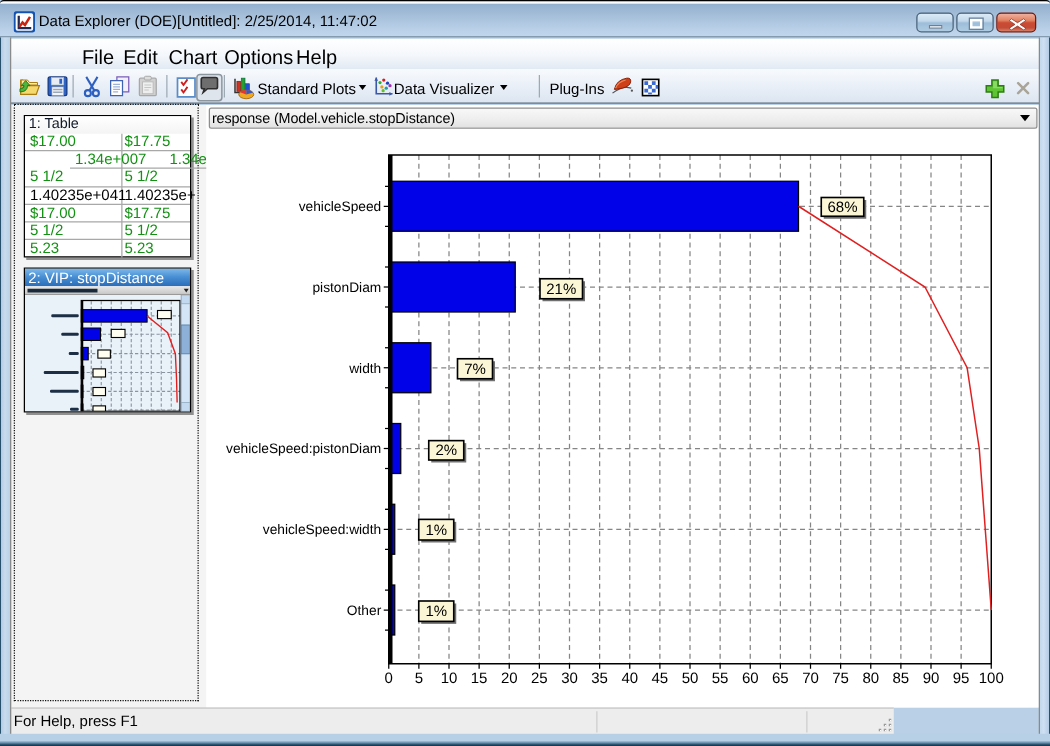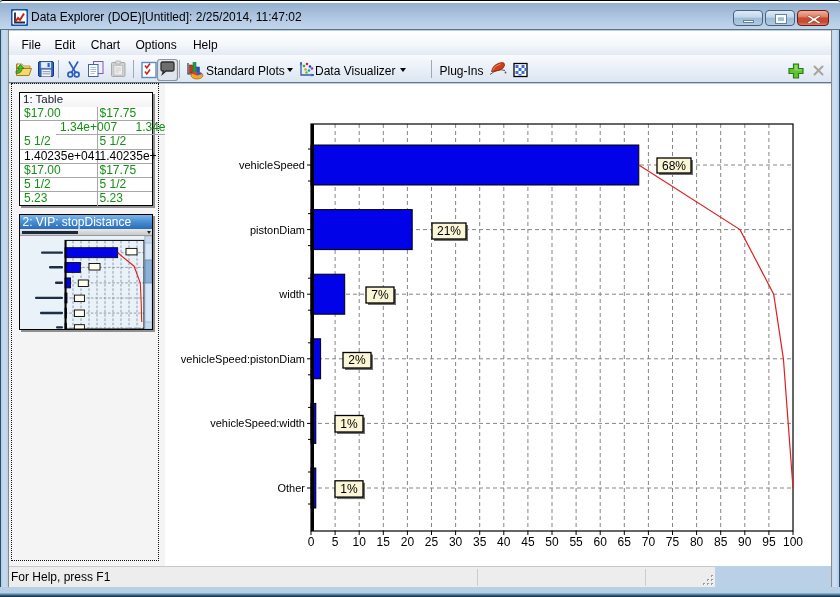--- a/index.html
+++ b/index.html
@@ -19,21 +19,21 @@
 #appicon { position:absolute; left:11px; top:9px; width:17px; height:17px; }
 #title-text { position:absolute; left:31px; top:9.5px; font-size:12px; color:#000; }
 .capbtn { position:absolute; top:9.5px; height:16.5px; border-radius:4px; }
 #btn-min { left:733px; width:30px; background:linear-gradient(#dcebf7 0%, #c0d7ea 45%, #9cbcd8 50%, #aecbe2 100%); border:1px solid #49627a; }
 #btn-max { left:765px; width:30px; background:linear-gradient(#dcebf7 0%, #c0d7ea 45%, #9cbcd8 50%, #aecbe2 100%); border:1px solid #49627a; }
 #btn-close { left:797px; width:32px; background:linear-gradient(#f0b0a0 0%, #e08060 40%, #cc4a33 50%, #c24b36 80%, #d9836b 100%); border:1px solid #6e1a10; }
 .glyph { position:absolute; }
 
 #menubar { position:absolute; left:1px; top:31px; width:838px; height:24px;
   background:linear-gradient(#ffffff 0%, #f4f7fb 55%, #e3eaf4 100%); }
-.menuitem { position:absolute; top:7px; font-size:12px; color:#000; }
+.menuitem { position:absolute; top:7px; font-size:16px; color:#000;margin-left:44px; }
 
 #toolbar { position:absolute; left:1px; top:55px; width:838px; height:28px;
   background:linear-gradient(#f8fafd 0%, #eaf0f8 50%, #dce5f1 100%); border-bottom:1px solid #68767f; }
 .tsep { position:absolute; top:5px; width:1px; height:18px; background:#9daab4; }
 .tbtxt { position:absolute; top:9px; font-size:12px; color:#000; }
 .tbarrow { position:absolute; top:13px; width:0; height:0; border-left:3.5px solid transparent; border-right:3.5px solid transparent; border-top:4px solid #000; }
 #tmpl-combo { position:absolute; left:535px; top:4px; width:247px; height:21px; background:#fff; border:1px solid #8e9aa5; }
 #tmpl-combo .txt { position:absolute; left:4.5px; top:3px; font-size:12px; }
 #tmpl-combo .dd { position:absolute; right:0; top:0; width:15px; height:19px;
   background:linear-gradient(#f8f8f8,#d8d8d8); border-left:1px solid #999; }
@@ -298,20 +298,24 @@
           <rect x="20" y="75.8" width="23" height="2.4" rx="1"></rect>
           <rect x="36" y="90.2" width="7" height="2.4" rx="1"></rect>
         </g>
         <rect x="125" y="0" width="7" height="93" fill="#d3e5f6" stroke="#a3b8ca" stroke-width="0.8"></rect>
         <rect x="125" y="0" width="7" height="7" fill="#c3d9ef" stroke="#8fa8bf" stroke-width="0.6"></rect>
         <rect x="125" y="86" width="7" height="7" fill="#c3d9ef" stroke="#8fa8bf" stroke-width="0.6"></rect>
         <rect x="125" y="24" width="7" height="23" fill="#8cb0d8" stroke="#5e87ae" stroke-width="0.8"></rect>
       </svg>
     </div>
     <div id="chartview">
+      <div id="rescombo">
+        <div class="txt">response (Model.vehicle.stopDistance)</div>
+        <div class="dd"></div>
+      </div>
       <svg id="plot" width="666" height="462" viewBox="0 0 666 462" style="position:absolute;left:0;top:20px;">
       <line x1="146" y1="61.0" x2="628" y2="61.0" stroke="#858585" stroke-width="1" stroke-dasharray="4,3"></line>
       <line x1="146" y1="125.6" x2="628" y2="125.6" stroke="#858585" stroke-width="1" stroke-dasharray="4,3"></line>
       <line x1="146" y1="190.2" x2="628" y2="190.2" stroke="#858585" stroke-width="1" stroke-dasharray="4,3"></line>
       <line x1="146" y1="254.8" x2="628" y2="254.8" stroke="#858585" stroke-width="1" stroke-dasharray="4,3"></line>
       <line x1="146" y1="319.4" x2="628" y2="319.4" stroke="#858585" stroke-width="1" stroke-dasharray="4,3"></line>
       <line x1="146" y1="384.0" x2="628" y2="384.0" stroke="#858585" stroke-width="1" stroke-dasharray="4,3"></line>
       <line x1="170.1" y1="20" x2="170.1" y2="427" stroke="#858585" stroke-width="1" stroke-dasharray="4,3"></line>
       <line x1="194.2" y1="20" x2="194.2" y2="427" stroke="#858585" stroke-width="1" stroke-dasharray="4,3"></line>
       <line x1="218.3" y1="20" x2="218.3" y2="427" stroke="#858585" stroke-width="1" stroke-dasharray="4,3"></line>

